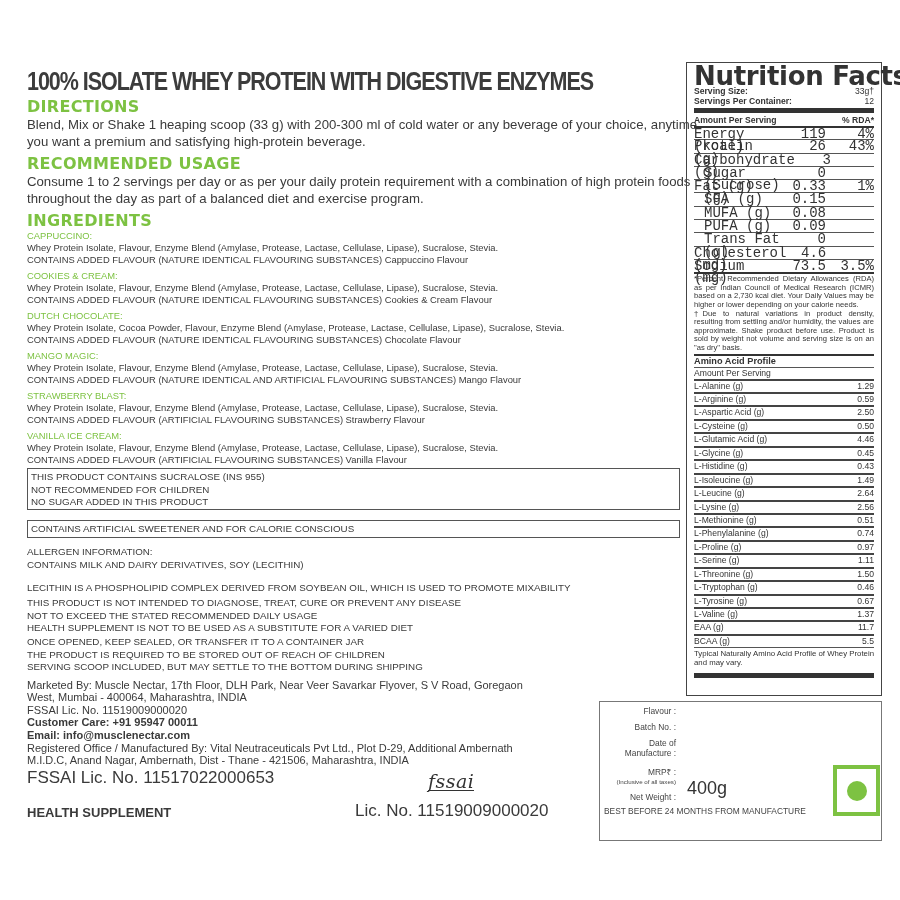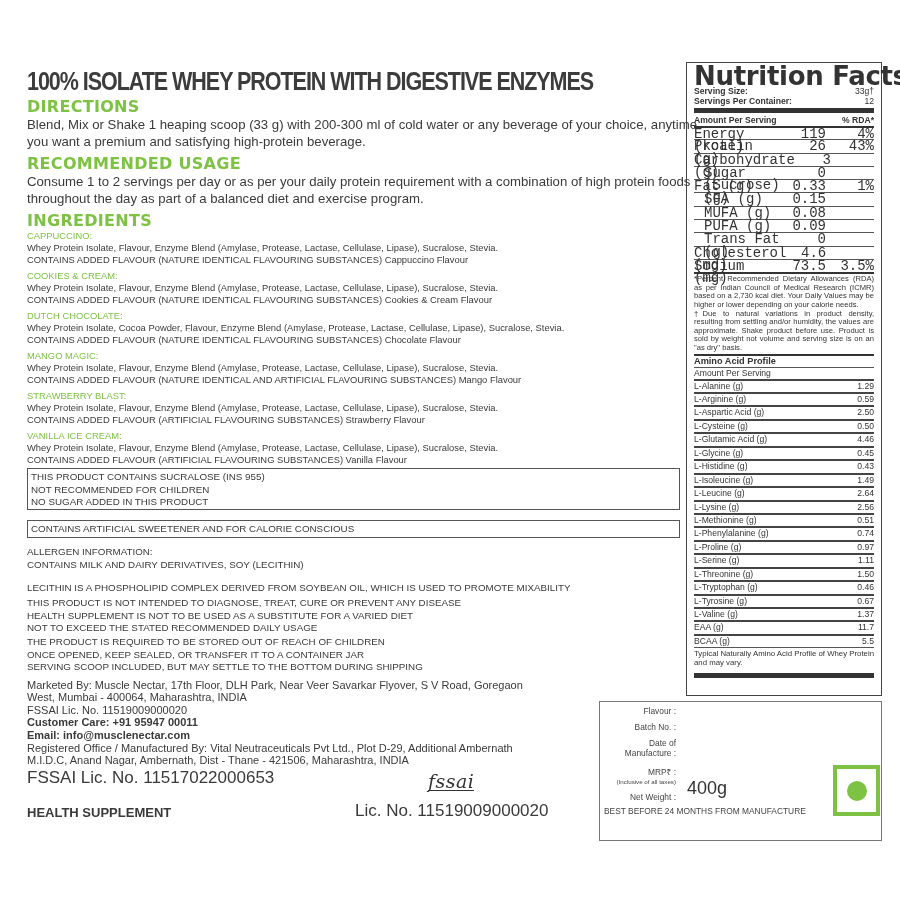--- a/index.html
+++ b/index.html
@@ -129,26 +129,26 @@
 
 <div class="allergen">
   <div class="small-line">ALLERGEN INFORMATION:</div>
   <div class="small-line">CONTAINS MILK AND DAIRY DERIVATIVES, SOY (LECITHIN)</div>
 </div>
 <div class="lecithin">
   <div class="small-line">LECITHIN IS A PHOSPHOLIPID COMPLEX DERIVED FROM SOYBEAN OIL, WHICH IS USED TO PROMOTE MIXABILITY</div>
 </div>
 <div class="notint">
   <div class="small-line">THIS PRODUCT IS NOT INTENDED TO DIAGNOSE, TREAT, CURE OR PREVENT ANY DISEASE</div>
+  <div class="small-line">NOT TO EXCEED THE STATED RECOMMENDED DAILY USAGE</div>
   <div class="small-line">HEALTH SUPPLEMENT IS NOT TO BE USED AS A SUBSTITUTE FOR A VARIED DIET</div>
-  <div class="small-line">NOT TO EXCEED THE STATED RECOMMENDED DAILY USAGE</div>
 </div>
 <div class="storage">
+  <div class="small-line">ONCE OPENED, KEEP SEALED, OR TRANSFER IT TO A CONTAINER JAR</div>
   <div class="small-line">THE PRODUCT IS REQUIRED TO BE STORED OUT OF REACH OF CHILDREN</div>
-  <div class="small-line">ONCE OPENED, KEEP SEALED, OR TRANSFER IT TO A CONTAINER JAR</div>
   <div class="small-line">SERVING SCOOP INCLUDED, BUT MAY SETTLE TO THE BOTTOM DURING SHIPPING</div>
 </div>
 
 <div class="marketed">
   <div class="addr" style="white-space:nowrap;">Marketed By: Muscle Nectar, 17th Floor, DLH Park, Near Veer Savarkar Flyover, S V Road, Goregaon</div>
   <div class="addr">West, Mumbai - 400064, Maharashtra, INDIA</div>
   <div class="addr">FSSAI Lic. No. 11519009000020</div>
   <div class="addr bold">Customer Care: +91 95947 00011</div>
   <div class="addr bold">Email: info@musclenectar.com</div>
 </div>

